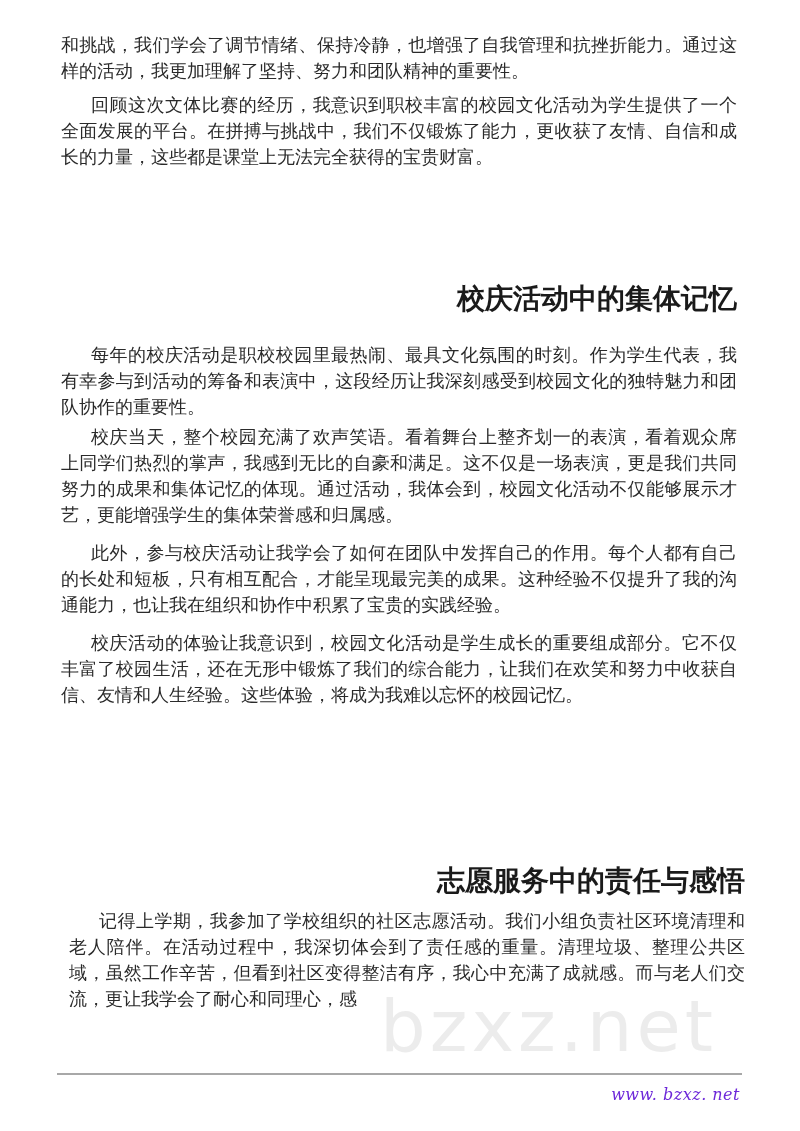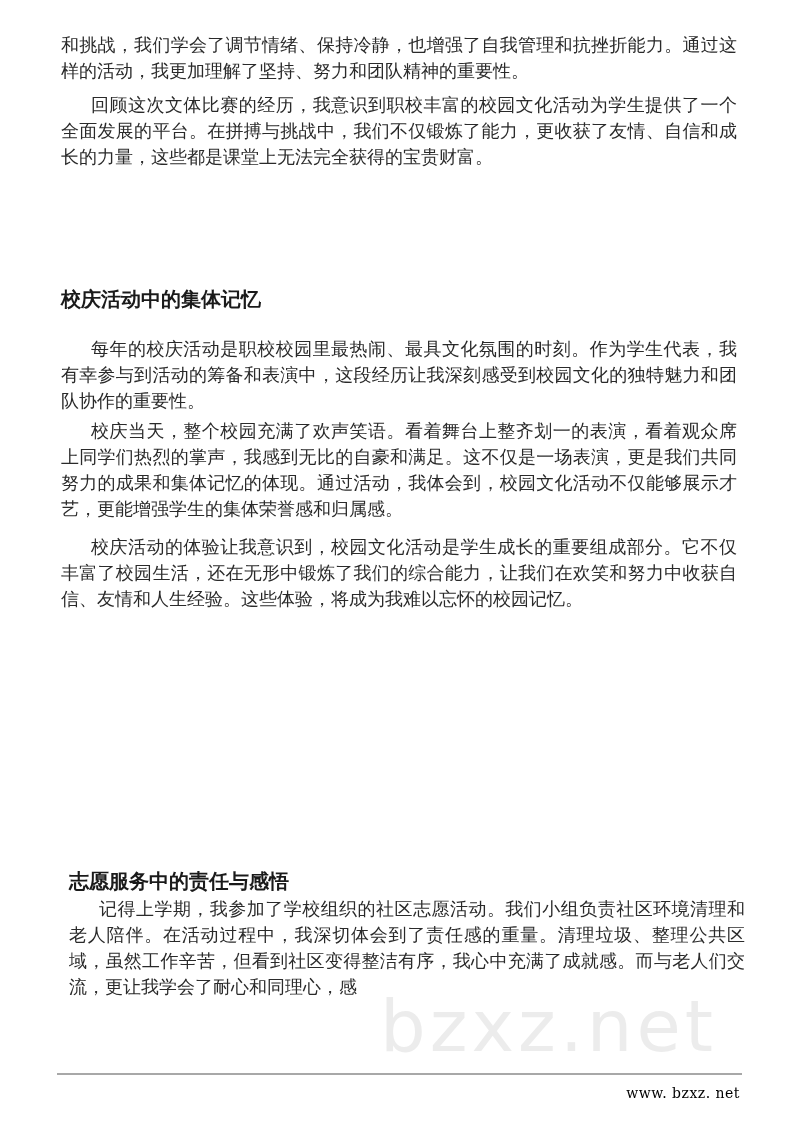--- a/index.html
+++ b/index.html
@@ -25,23 +25,23 @@
       font-size: 18px;
       line-height: 26px;
       letter-spacing: 0px;
       text-indent: 30px;
       margin: 0;
       text-align: justify;
       color: #2a2a2a;
     }
     .section-title {
       font-family: "DejaVu Sans", "Liberation Sans", sans-serif;
-      font-size: 20px;
+      font-size: 28px;
       font-weight: bold;
-      text-align: left;
+      text-align: right;
       color: #1a1a1a;
       margin: 0;
       line-height: 30px;
     }
     .watermark {
       position: absolute;
       left: 380px;
       top: 990px;
       font-family: "DejaVu Sans", "Liberation Sans", sans-serif;
       font-size: 72px;
@@ -57,45 +57,47 @@
       top: 1073px;
       width: 685px;
       height: 2px;
       background: #a8a8a8;
     }
     .footer-url {
       position: absolute;
       right: 60px;
       top: 1085px;
       font-family: "DejaVu Serif", "Liberation Serif", serif;
-      font-size: 14px;
-      color: #000000;
+      font-style: italic;
+      font-size: 16px;
+      color: #6d28d9;
       letter-spacing: 0.5px;
     }
   </style>
 </head>
 <body>
 
 <div class="page">
 
   <div style="position:absolute; top:32px; left:0; width:676px;">
     <p class="para" style="text-indent:0;">和挑战，我们学会了调节情绪、保持冷静，也增强了自我管理和抗挫折能力。通过这样的活动，我更加理解了坚持、努力和团队精神的重要性。</p>
     <p class="para" style="margin-top:8px;">回顾这次文体比赛的经历，我意识到职校丰富的校园文化活动为学生提供了一个全面发展的平台。在拼搏与挑战中，我们不仅锻炼了能力，更收获了友情、自信和成长的力量，这些都是课堂上无法完全获得的宝贵财富。</p>
   </div>
 
   <div style="position:absolute; top:284px; left:0; width:676px;">
     <h2 class="section-title">校庆活动中的集体记忆</h2>
-    <p class="para" style="margin-top:22px;">每年的校庆活动是职校校园里最热闹、最具文化氛围的时刻。作为学生代表，我有幸参与到活动的筹备和表演中，这段经历让我深刻感受到校园文化的独特魅力和团队协作的重要性。</p>
+    <p class="para" style="margin-top:28px;">每年的校庆活动是职校校园里最热闹、最具文化氛围的时刻。作为学生代表，我有幸参与到活动的筹备和表演中，这段经历让我深刻感受到校园文化的独特魅力和团队协作的重要性。</p>
     <p class="para" style="margin-top:4px;">校庆当天，整个校园充满了欢声笑语。看着舞台上整齐划一的表演，看着观众席上同学们热烈的掌声，我感到无比的自豪和满足。这不仅是一场表演，更是我们共同努力的成果和集体记忆的体现。通过活动，我体会到，校园文化活动不仅能够展示才艺，更能增强学生的集体荣誉感和归属感。</p>
+    <p class="para" style="margin-top:12px;">此外，参与校庆活动让我学会了如何在团队中发挥自己的作用。每个人都有自己的长处和短板，只有相互配合，才能呈现最完美的成果。这种经验不仅提升了我的沟通能力，也让我在组织和协作中积累了宝贵的实践经验。</p>
     <p class="para" style="margin-top:12px;">校庆活动的体验让我意识到，校园文化活动是学生成长的重要组成部分。它不仅丰富了校园生活，还在无形中锻炼了我们的综合能力，让我们在欢笑和努力中收获自信、友情和人生经验。这些体验，将成为我难以忘怀的校园记忆。</p>
   </div>
 
   <div style="position:absolute; top:866px; left:8px; width:676px;">
     <h2 class="section-title">志愿服务中的责任与感悟</h2>
-    <p class="para" style="">记得上学期，我参加了学校组织的社区志愿活动。我们小组负责社区环境清理和老人陪伴。在活动过程中，我深切体会到了责任感的重量。清理垃圾、整理公共区域，虽然工作辛苦，但看到社区变得整洁有序，我心中充满了成就感。而与老人们交流，更让我学会了耐心和同理心，感</p>
+    <p class="para" style="margin-top:12px;">记得上学期，我参加了学校组织的社区志愿活动。我们小组负责社区环境清理和老人陪伴。在活动过程中，我深切体会到了责任感的重量。清理垃圾、整理公共区域，虽然工作辛苦，但看到社区变得整洁有序，我心中充满了成就感。而与老人们交流，更让我学会了耐心和同理心，感</p>
   </div>
 
 </div>
 
 <div class="watermark">bzxz.net</div>
 
 <div class="footer-rule"></div>
 <div class="footer-url">www. bzxz. net</div>
 
 </body></html>

